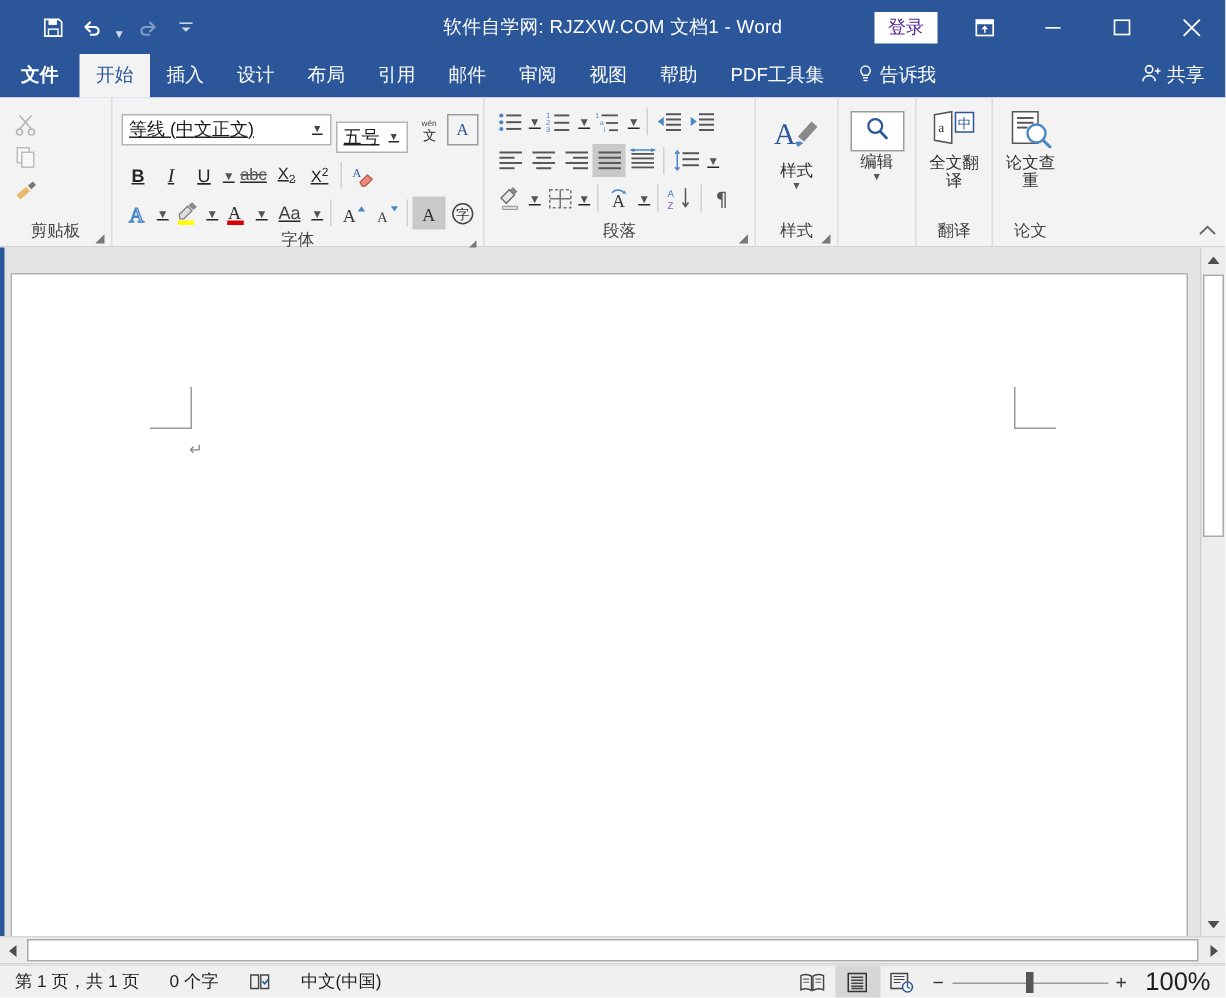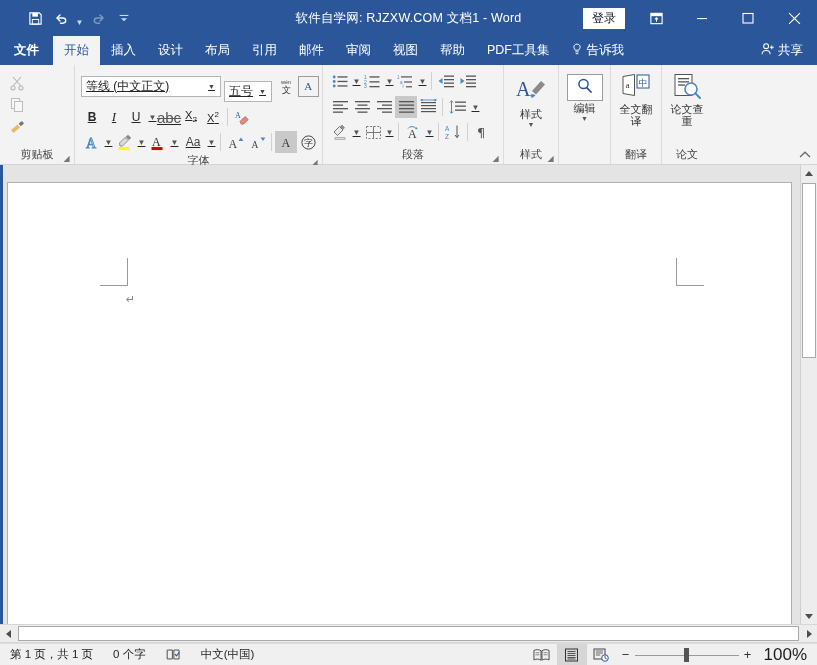--- a/index.html
+++ b/index.html
@@ -23,21 +23,21 @@
     color:#fff;
   }
   .qat-btn.dim{color:#7e9bc6;}
   .qat-caret{width:11px;height:24px;display:flex;align-items:flex-end;justify-content:center;padding-bottom:7px;color:#cdd9ea;font-size:8px;}
   .title-text{
     position:absolute;left:0;right:0;text-align:center;color:#fff;font-size:12.5px;
     pointer-events:none;letter-spacing:.2px;
   }
   .win-right{margin-left:auto;display:flex;align-items:center;height:36px;}
   .signin{
-    background:#fff;color:#0f172a;font-size:12px;height:21px;line-height:21px;
+    background:#fff;color:#4c1d95;font-size:12px;height:21px;line-height:21px;
     padding:0 9px;margin-right:16px;border:0;cursor:default;
   }
   .ribbon-display{
     width:30px;height:30px;display:flex;align-items:center;justify-content:center;color:#fff;
     margin-right:8px;
   }
   .wbtn{width:46px;height:36px;display:flex;align-items:center;justify-content:center;color:#fff;}
   .wbtn svg{display:block;}
 
   
@@ -309,21 +309,21 @@
               <b style="font-size:12px;">B</b>
             </div>
           <div class="sm">
               <i style="font-family:'Liberation Serif',serif;font-size:13px;">I</i>
             </div>
           <div class="sm">
               <span style="text-decoration:underline;font-size:12px;">U</span>
             </div>
           <div class="qat-caret" style="color:#555;height:22px;padding-bottom:0;align-items:center;">▼</div>
           <div class="sm">
-              <span style="text-decoration:line-through;font-size:15px;color:#555;">abc</span>
+              <span style="text-decoration:line-through;font-size:11px;color:#555;">abc</span>
             </div>
           <div class="sm">
               <span style="font-size:11px;">X<sub style="font-size:8px;">2</sub></span>
             </div>
           <div class="sm">
               <span style="font-size:11px;">X<sup style="font-size:8px;">2</sup></span>
             </div>
           <div class="vline"></div>
           <div class="sm">
             <svg width="17" height="17" viewBox="0 0 17 17">

